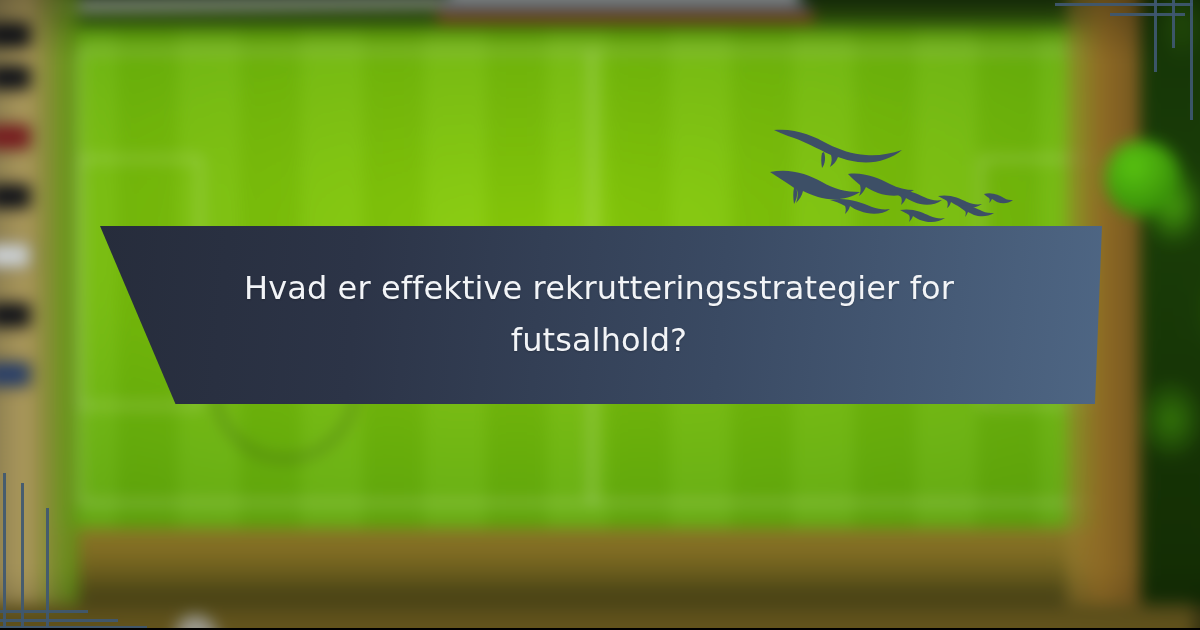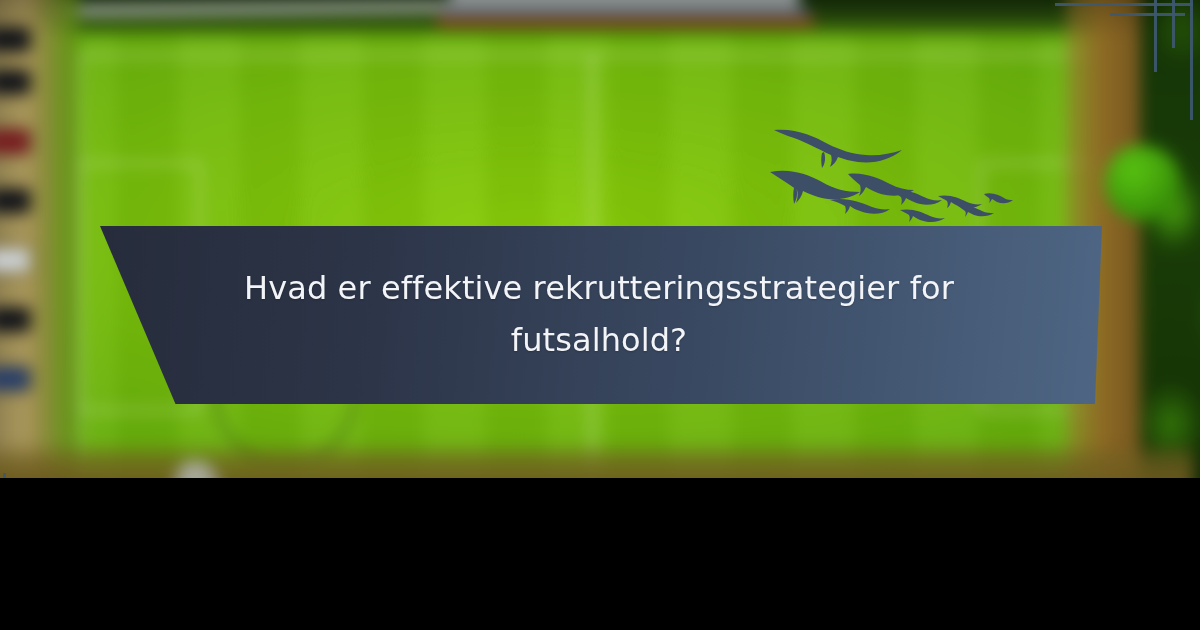--- a/index.html
+++ b/index.html
@@ -8,21 +8,21 @@
     padding: 0;
     background: #000;
   }
   body {
     font-family: "DejaVu Sans", sans-serif;
   }
 
   #stage {
     position: relative;
     width: 1200px;
-    height: 478px;
+    height: 628px;
     overflow: hidden;
     background: #c4b5fd;
   }
 
   
   .photo-layer {
     position: absolute;
     inset: -40px;
     overflow: hidden;
   }

